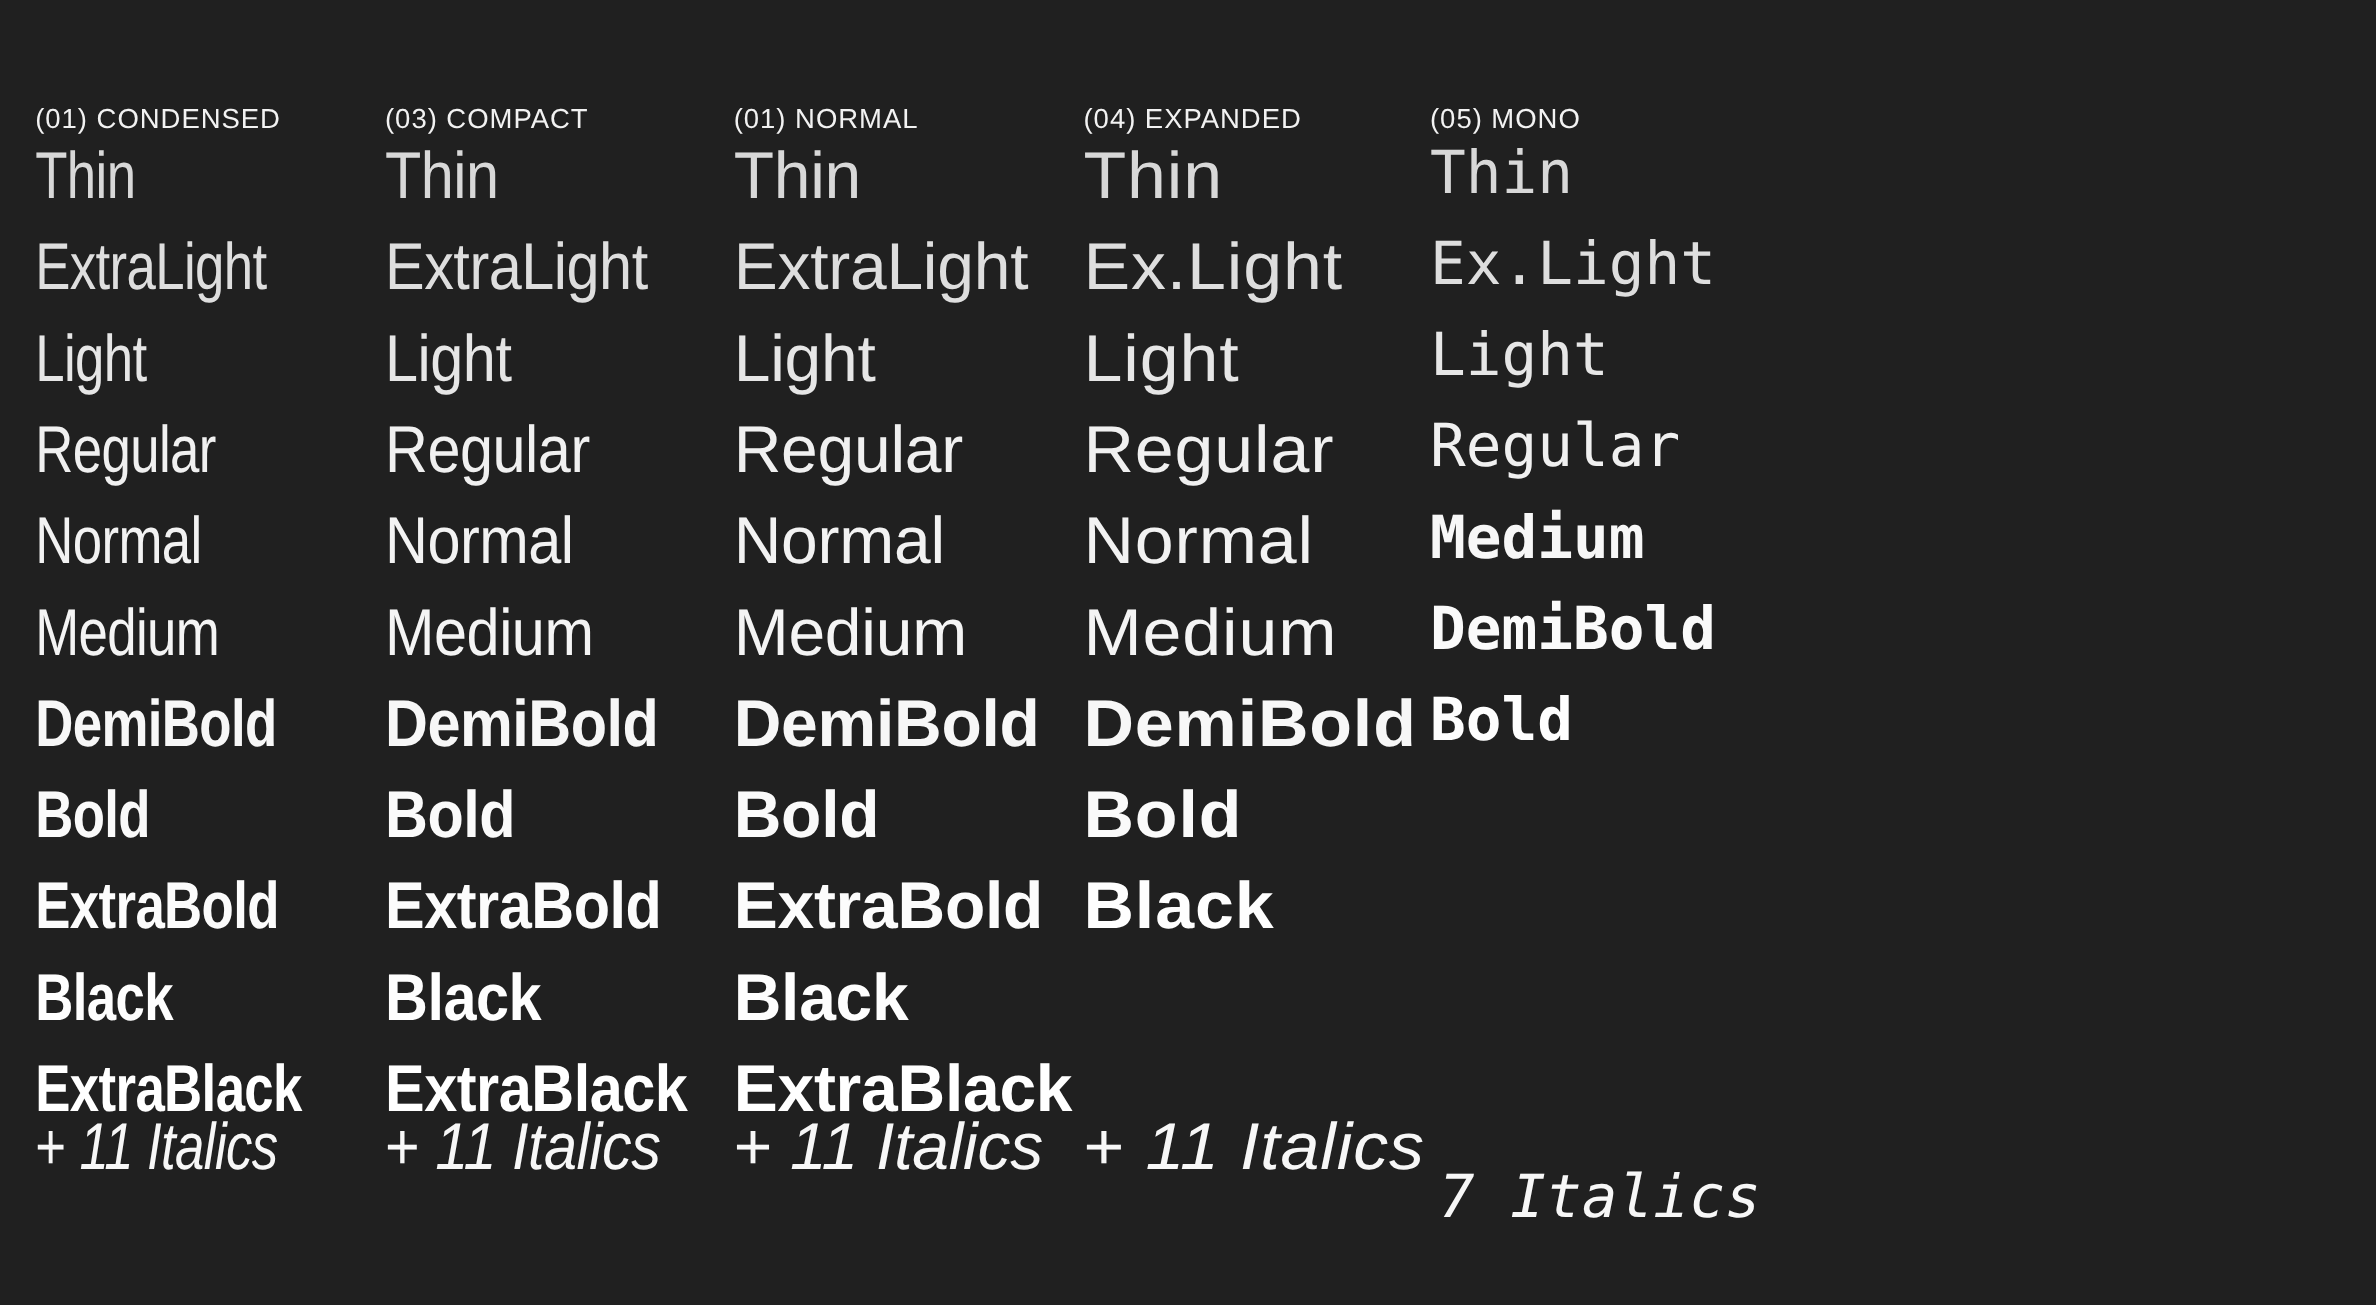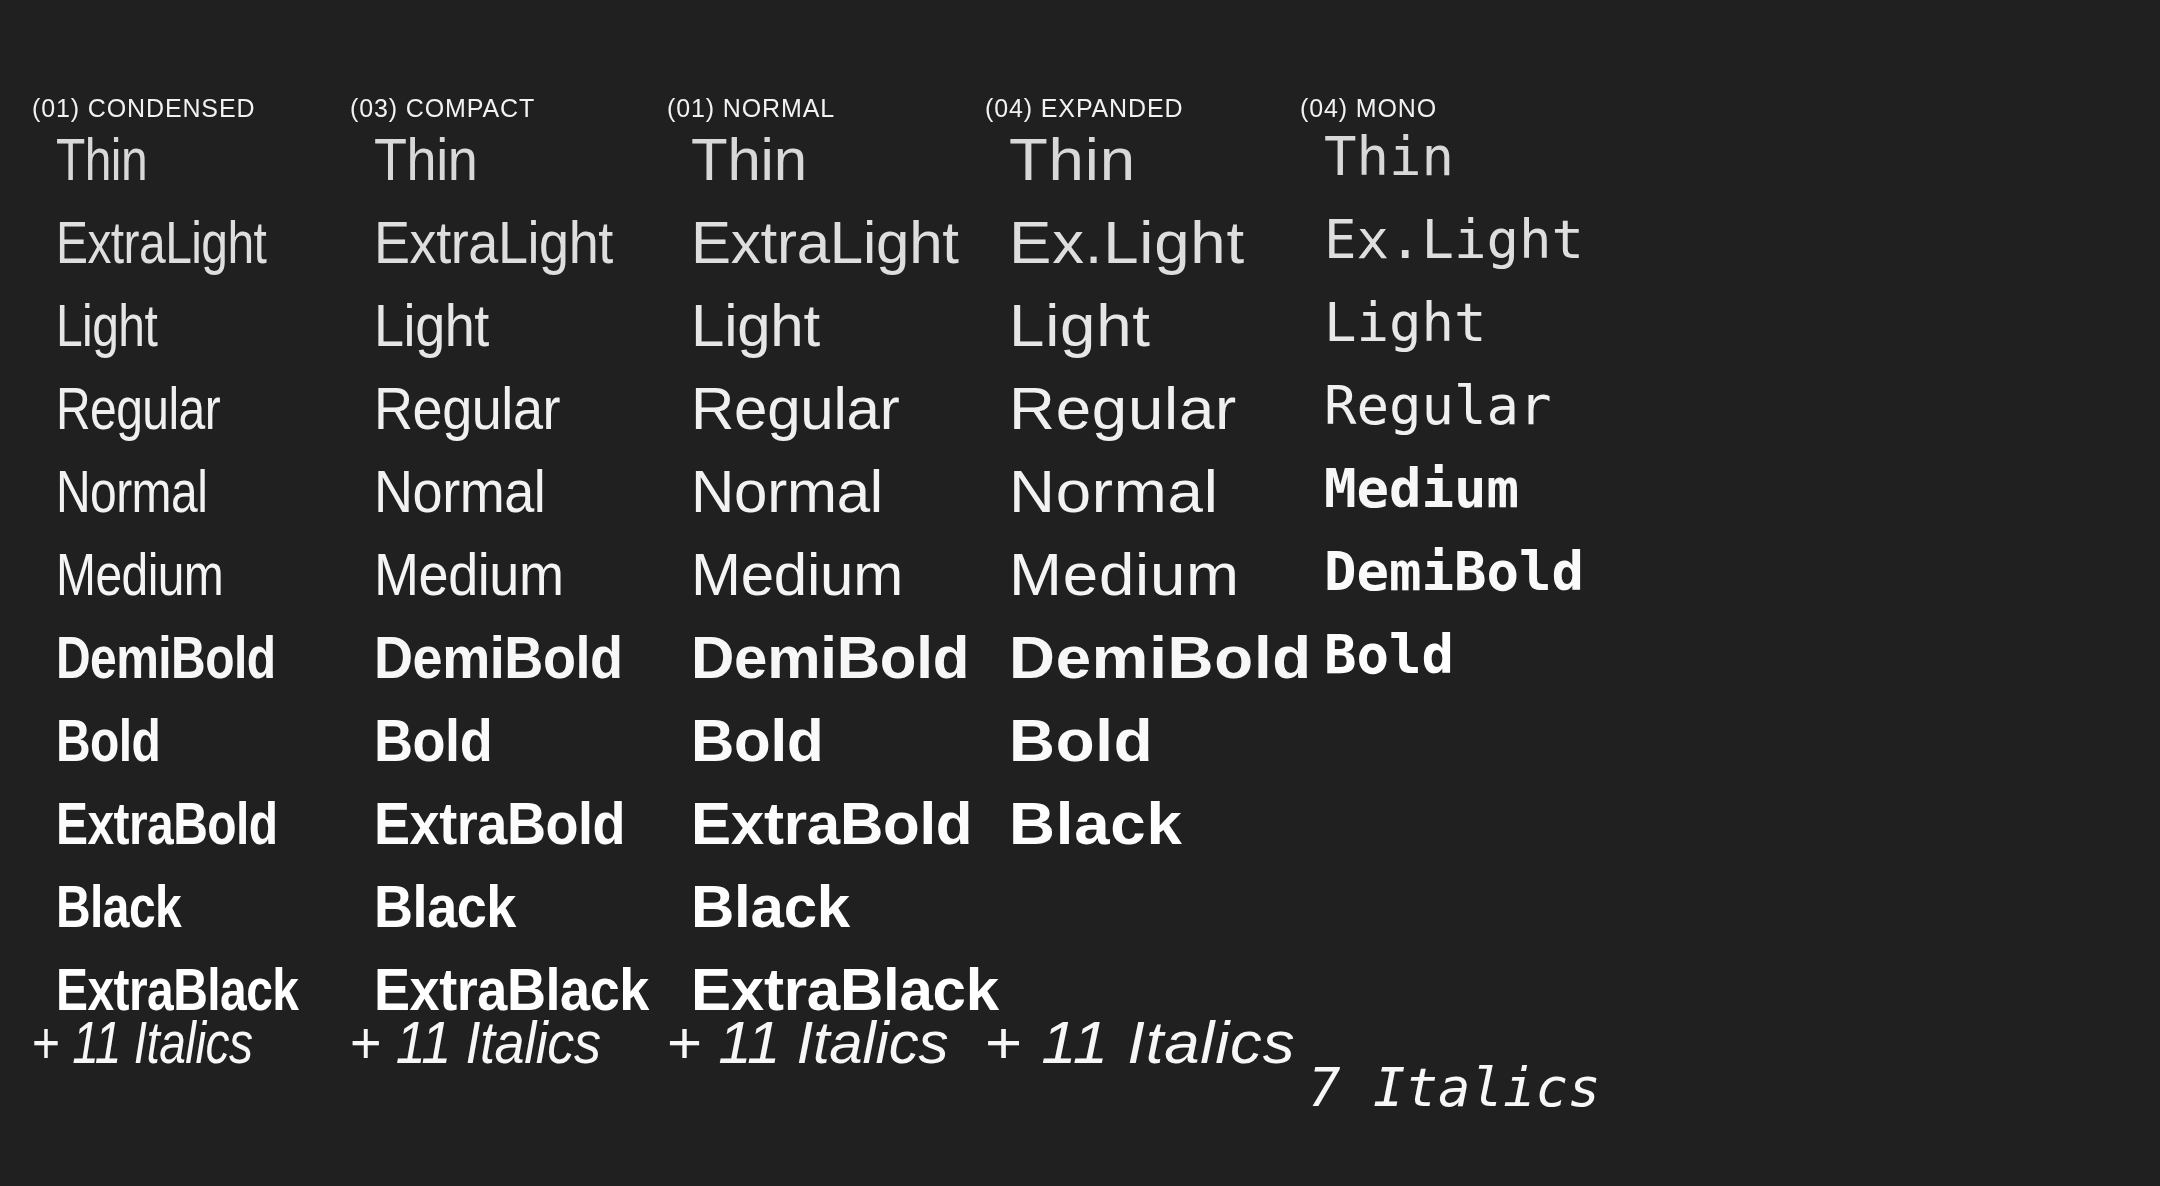--- a/index.html
+++ b/index.html
@@ -50,21 +50,20 @@
     left:0;
     width:100%;
   }
 
   .row {
     height:83px;
     display:flex;
     align-items:flex-start;
     white-space:nowrap;
     line-height:1;
-    margin-left:24px;
   }
 
   
   .w100 { font-weight:100; color:#d8d8d8; }
   .w200 { font-weight:200; color:#dedede; }
   .w300 { font-weight:300; color:#e6e6e6; }
   .w400 { font-weight:400; color:#f0f0f0; }
   .w450 { font-weight:400; color:#f2f2f2; }
   .w500 { font-weight:500; color:#f4f4f4; }
   .w600 { font-weight:600; color:#f7f7f7; }
@@ -294,21 +293,21 @@
       <div class="row">
           <span class="glyphs w900">Black</span>
         </div>
     </div>
     <div class="footer-row">
       <span class="glyphs"><span class="plus">+ </span><span class="ital">11 Italics</span></span>
     </div>
   </div>
 
   <div class="column fam-mono" style="left:1300px;width:420px;">
-    <div class="col-header">(04) MONO</div>
+    <div class="col-header">(05) MONO</div>
     <div class="rows">
       <div class="row">
           <span class="glyphs w100">Thin</span>
         </div>
       <div class="row">
           <span class="glyphs w200">Ex.Light</span>
         </div>
       <div class="row">
           <span class="glyphs w300">Light</span>
         </div>

